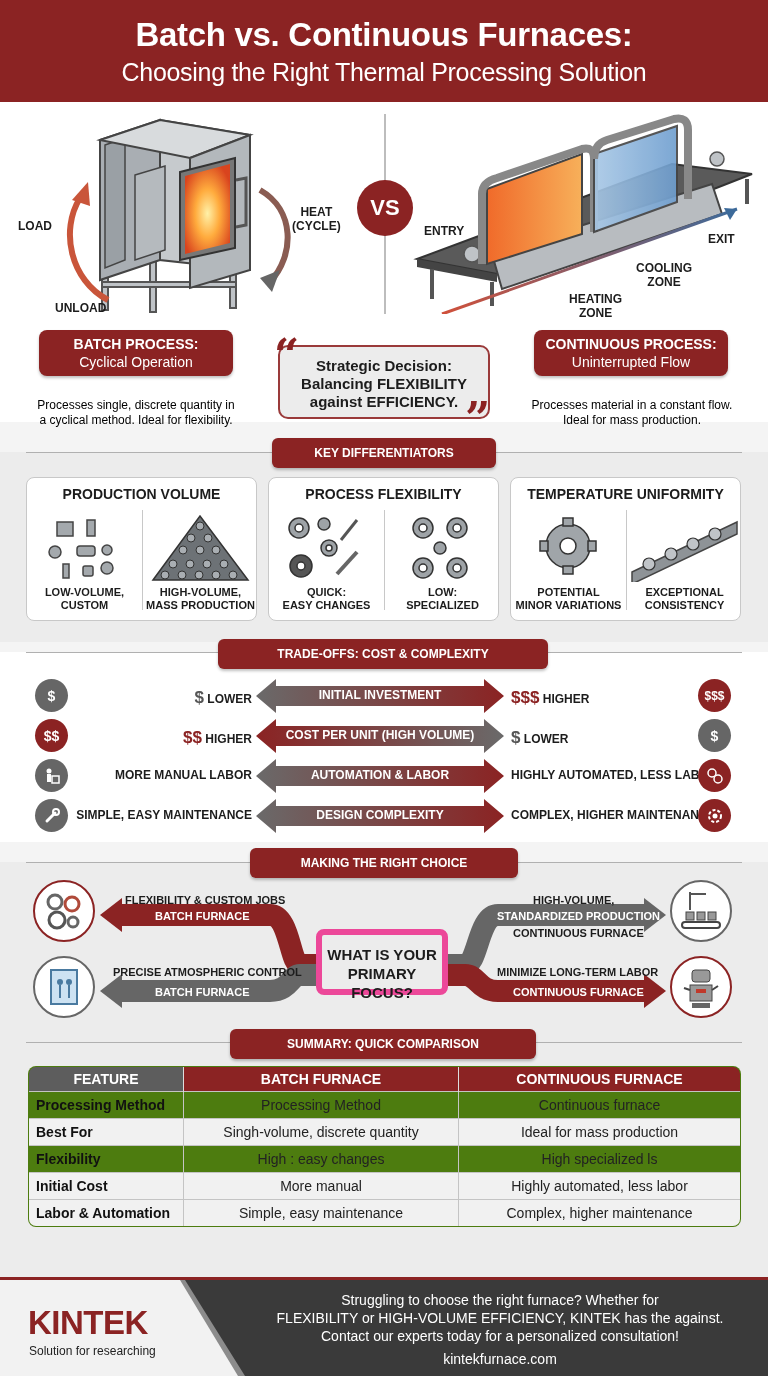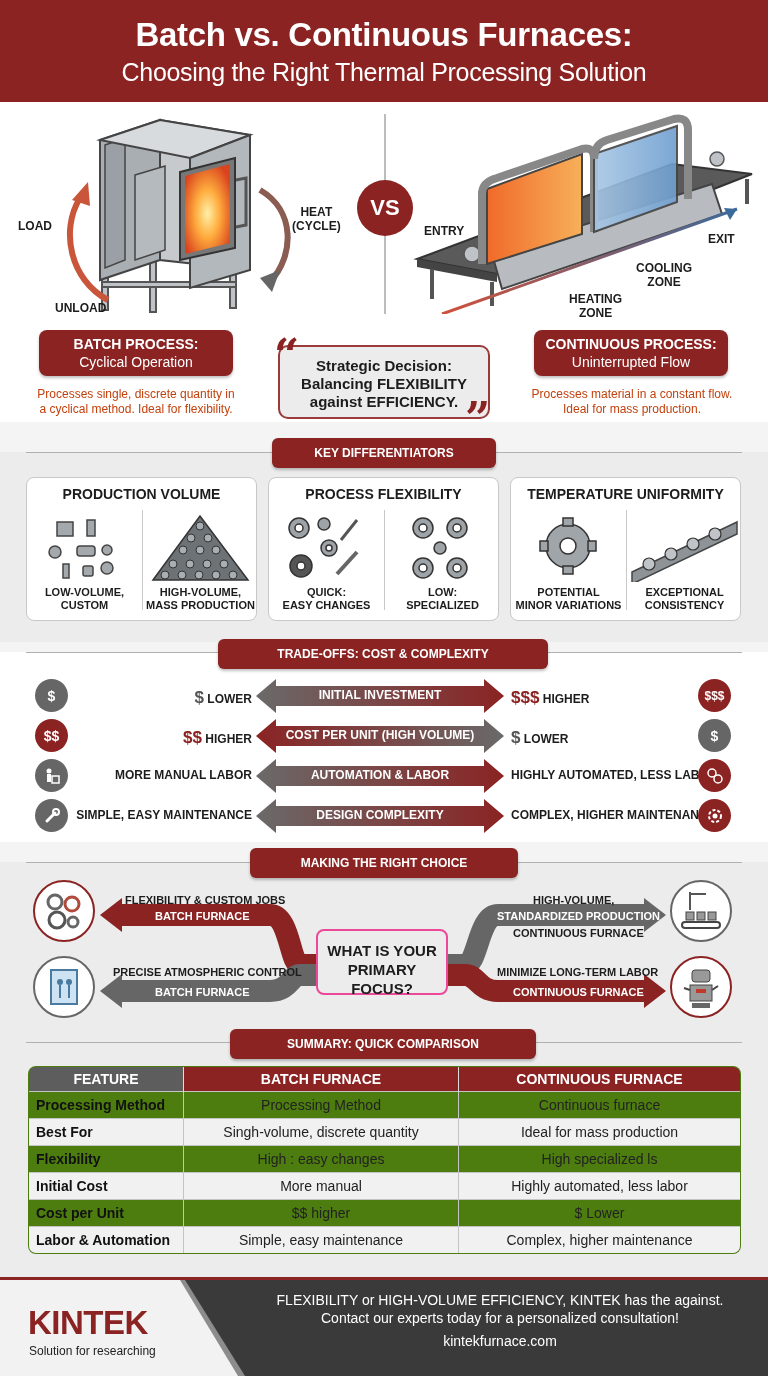--- a/index.html
+++ b/index.html
@@ -12,21 +12,21 @@
   .header .t2 { font-size: 25px; margin-top: 4px; letter-spacing: -0.3px; }
 
   
   .hero { position: absolute; left: 0; top: 102px; width: 768px; height: 320px; background: #fff; }
   .divider-v { position: absolute; left: 384px; top: 12px; width: 2px; height: 200px; background: #bdbdbd; }
   .vs { position: absolute; left: 357px; top: 180px; width: 56px; height: 56px; border-radius: 50%; background: #8b2323; color: #fff; font-weight: bold; font-size: 22px; display: flex; align-items: center; justify-content: center; }
   .vs { top: 78px; }
   .lbl { position: absolute; font-weight: bold; font-size: 12px; text-align: center; line-height: 14px; color: #1c1c1c; }
   .proc-box { position: absolute; width: 194px; height: 46px; background: #8b2323; border-radius: 8px; color: #fff; text-align: center; font-weight: bold; font-size: 14px; line-height: 18px; padding-top: 5px; box-shadow: 0 2px 3px rgba(0,0,0,0.25); }
   .proc-box .sub { font-weight: normal; font-size: 14px; }
-  .proc-desc { position: absolute; width: 220px; text-align: center; font-size: 12px; line-height: 15px; color: #c2410c; }
+  .proc-desc { position: absolute; width: 220px; text-align: center; font-size: 12px; line-height: 15px; color: #000000; margin-top: 11px; }
   .quote-box { position: absolute; left: 278px; top: 244px; width: 212px; height: 74px; background: #ececec; border: 2px solid #9a3a3a; border-radius: 10px; text-align: center; font-size: 15px; font-weight: bold; line-height: 18px; padding-top: 10px; color: #1c1c1c; }
   .qmark { position: absolute; font-family: "DejaVu Serif", serif; color: #8b2323; font-size: 44px; font-weight: bold; line-height: 1; }
 
   
   .sec-band { position: absolute; left: 0; width: 768px; }
   .sec-line { position: absolute; left: 26px; width: 716px; height: 1px; background: #b0b0b0; }
   .sec-pill { position: absolute; background: #8b2323; color: #fff; font-weight: bold; font-size: 12px; text-align: center; border-radius: 6px; height: 30px; line-height: 30px; box-shadow: 0 2px 3px rgba(0,0,0,0.25); }
 
   
   .kd-card { position: absolute; top: 477px; width: 231px; height: 144px; background: #fff; border: 1px solid #c8c8c8; border-radius: 8px; }
@@ -43,21 +43,21 @@
   .to-right { position: absolute; left: 511px; top: 9px; font-weight: bold; font-size: 12px; white-space: nowrap; }
   .to-arrow { position: absolute; left: 256px; top: 0; width: 248px; height: 34px; }
   .to-arrow .lbl-a { position: absolute; left: 0; top: 9px; width: 248px; text-align: center; color: #fff; font-weight: bold; font-size: 12px; }
   .dollar { font-size: 17px; }
 
   
   .ch-circle { position: absolute; width: 62px; height: 62px; border-radius: 50%; background: #fff; border: 2px solid #8b2323; }
   .ch-circle.g { border-color: #666; }
   .ch-text { position: absolute; font-weight: bold; font-size: 11px; white-space: nowrap; }
   .ch-text.w { color: #fff; }
-  .focus { position: absolute; left: 316px; top: 929px; width: 132px; height: 66px; background: #ececec; border: 2px solid #ec4899; border-radius: 8px; text-align: center; font-weight: bold; font-size: 15px; line-height: 19px; padding-top: 10px; }
+  .focus { position: absolute; left: 316px; top: 929px; width: 132px; height: 66px; background: #ececec; border: 6px solid #ec4899; border-radius: 8px; text-align: center; font-weight: bold; font-size: 15px; line-height: 19px; padding-top: 10px; }
 
   
   .tbl { position: absolute; left: 28px; top: 1066px; width: 713px; border-collapse: collapse; background: #4d7c0f; border: 1px solid #aaa; border-radius: 8px; overflow: hidden; font-size: 14px; }
   .tbl th { height: 25px; color: #fff; font-weight: bold; font-size: 14px; }
   .tbl th.f { background: #5d5d5d; width: 155px; }
   .tbl th.b { background: #8b2323; width: 275px; border-left: 1px solid #ddd; }
   .tbl th.c { background: #8b2323; border-left: 1px solid #ddd; }
   .tbl td { height: 27px; border-top: 1px solid #c4c4c4; text-align: center; color: #222; }
   .tbl td.k { text-align: left; padding-left: 7px; font-weight: bold; color: #111; }
   .tbl td + td { border-left: 1px solid #c4c4c4; }
@@ -535,41 +535,37 @@
       <tr>
         <td class="k">Flexibility</td>
         <td>High : easy changes</td>
         <td>High specialized  ls</td>
       </tr>
       <tr class="alt">
         <td class="k">Initial Cost</td>
         <td>More manual</td>
         <td>Highly automated, less labor</td>
       </tr>
-      <tr>
-        <td class="k">Cost per Unit</td>
-        <td>$$ higher</td>
-        <td>$ Lower</td>
-      </tr>
       <tr class="alt">
         <td class="k">Labor &amp; Automation</td>
         <td>Simple, easy maintenance</td>
         <td>Complex, higher maintenance</td>
       </tr>
     </tbody>
   </table>
 
   <div class="footer">
     <div class="redline"></div>
     <svg style="position:absolute;left:0;top:3px;" width="250" height="96" viewBox="0 0 250 96">
       <polygon points="0,0 185,0 245,96 0,96" fill="#8c8c8c"></polygon>
       <polygon points="0,0 180,0 238,96 0,96" fill="#f2f2f2"></polygon>
     </svg>
     <div class="logo">KINTEK</div>
     <div class="tagline">Solution for researching</div>
     <div class="cta">
+      <div>Struggling to choose the right furnace? Whether for</div>
       <div>FLEXIBILITY or HIGH-VOLUME EFFICIENCY, KINTEK has the against.</div>
       <div>Contact our experts today for a personalized consultation!</div>
       <span class="url">kintekfurnace.com</span>
     </div>
   </div>
 
 </div>
 
 </body></html>

